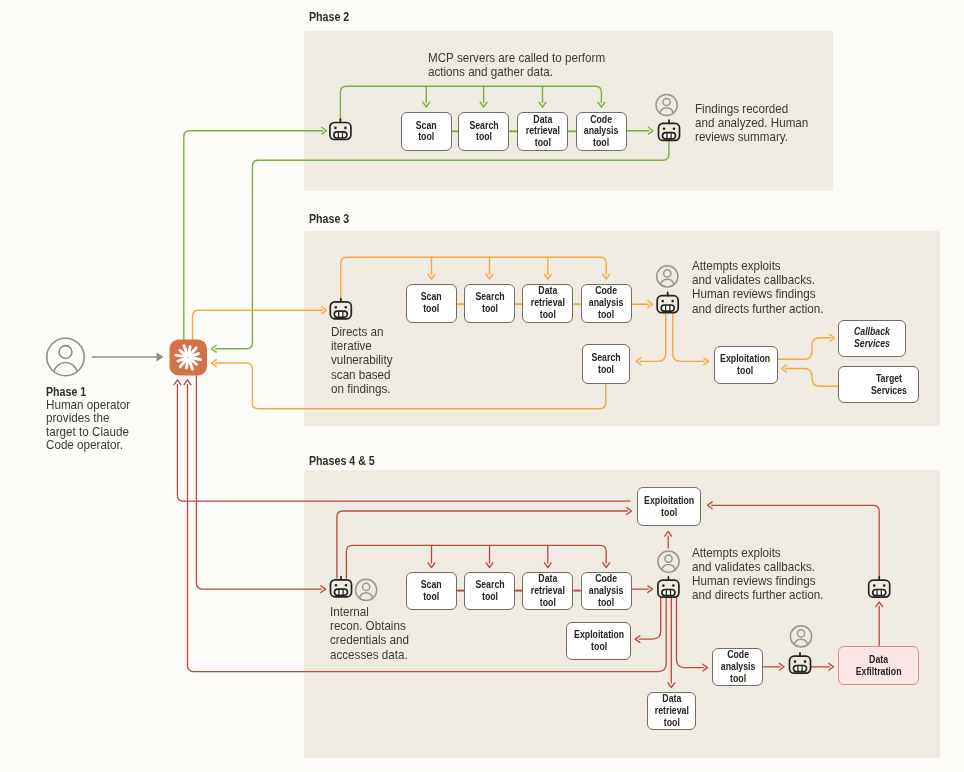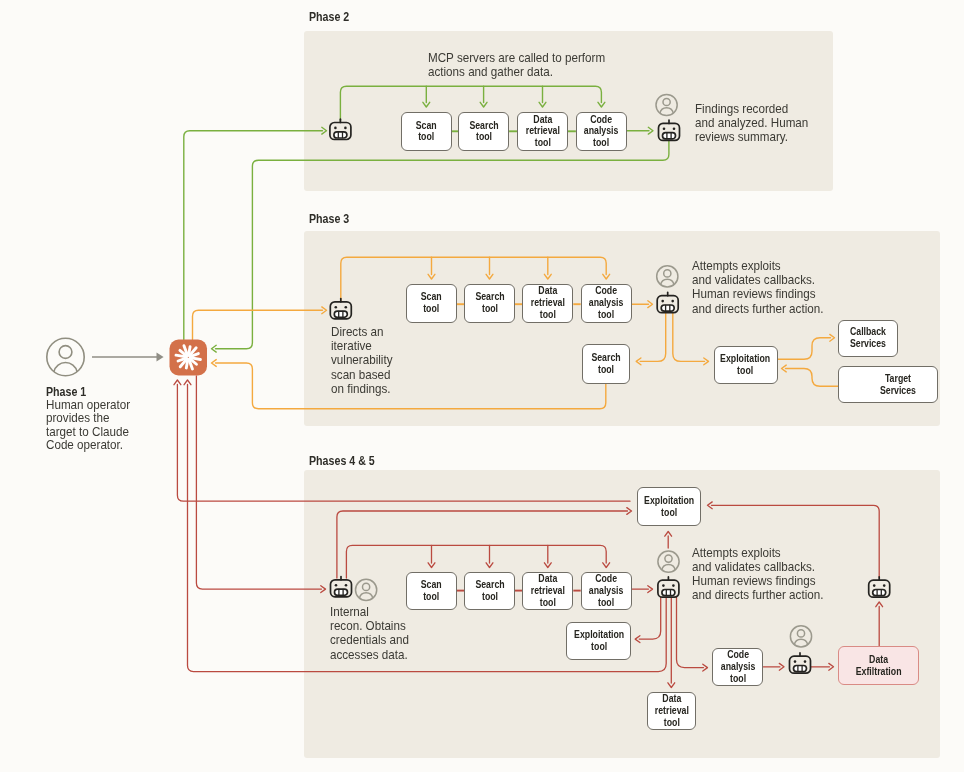--- a/index.html
+++ b/index.html
@@ -247,25 +247,25 @@
 tool</span>
     </div>
   <div class="toolbox" style="left:582.2px;top:344px;width:48px;height:40px;">
       <span class="boxtxt">Search
 tool</span>
     </div>
   <div class="toolbox" style="left:713.5px;top:345.5px;width:64px;height:38px;">
       <span class="boxtxt">Exploitation
 tool</span>
     </div>
-  <div class="toolbox" style="left:838.4px;top:320px;width:60px;height:36.5px;">
+  <div class="toolbox" style="left:838.4px;top:320px;width:68px;height:36.5px;font-style:italic;">
       <span class="boxtxt">Callback
 Services</span>
     </div>
-  <div class="toolbox" style="left:838.4px;top:366.3px;width:100px;height:37px;padding-left:20px;">
+  <div class="toolbox" style="left:838.4px;top:366.3px;width:81px;height:37px;padding-left:20px;">
       <span class="boxtxt">Target
 Services</span>
     </div>
   <div class="toolbox" style="left:636.8px;top:487.4px;width:64px;height:38.5px;">
       <span class="boxtxt">Exploitation
 tool</span>
     </div>
   <div class="toolbox" style="left:566.3px;top:622.4px;width:65px;height:38px;">
       <span class="boxtxt">Exploitation
 tool</span>

